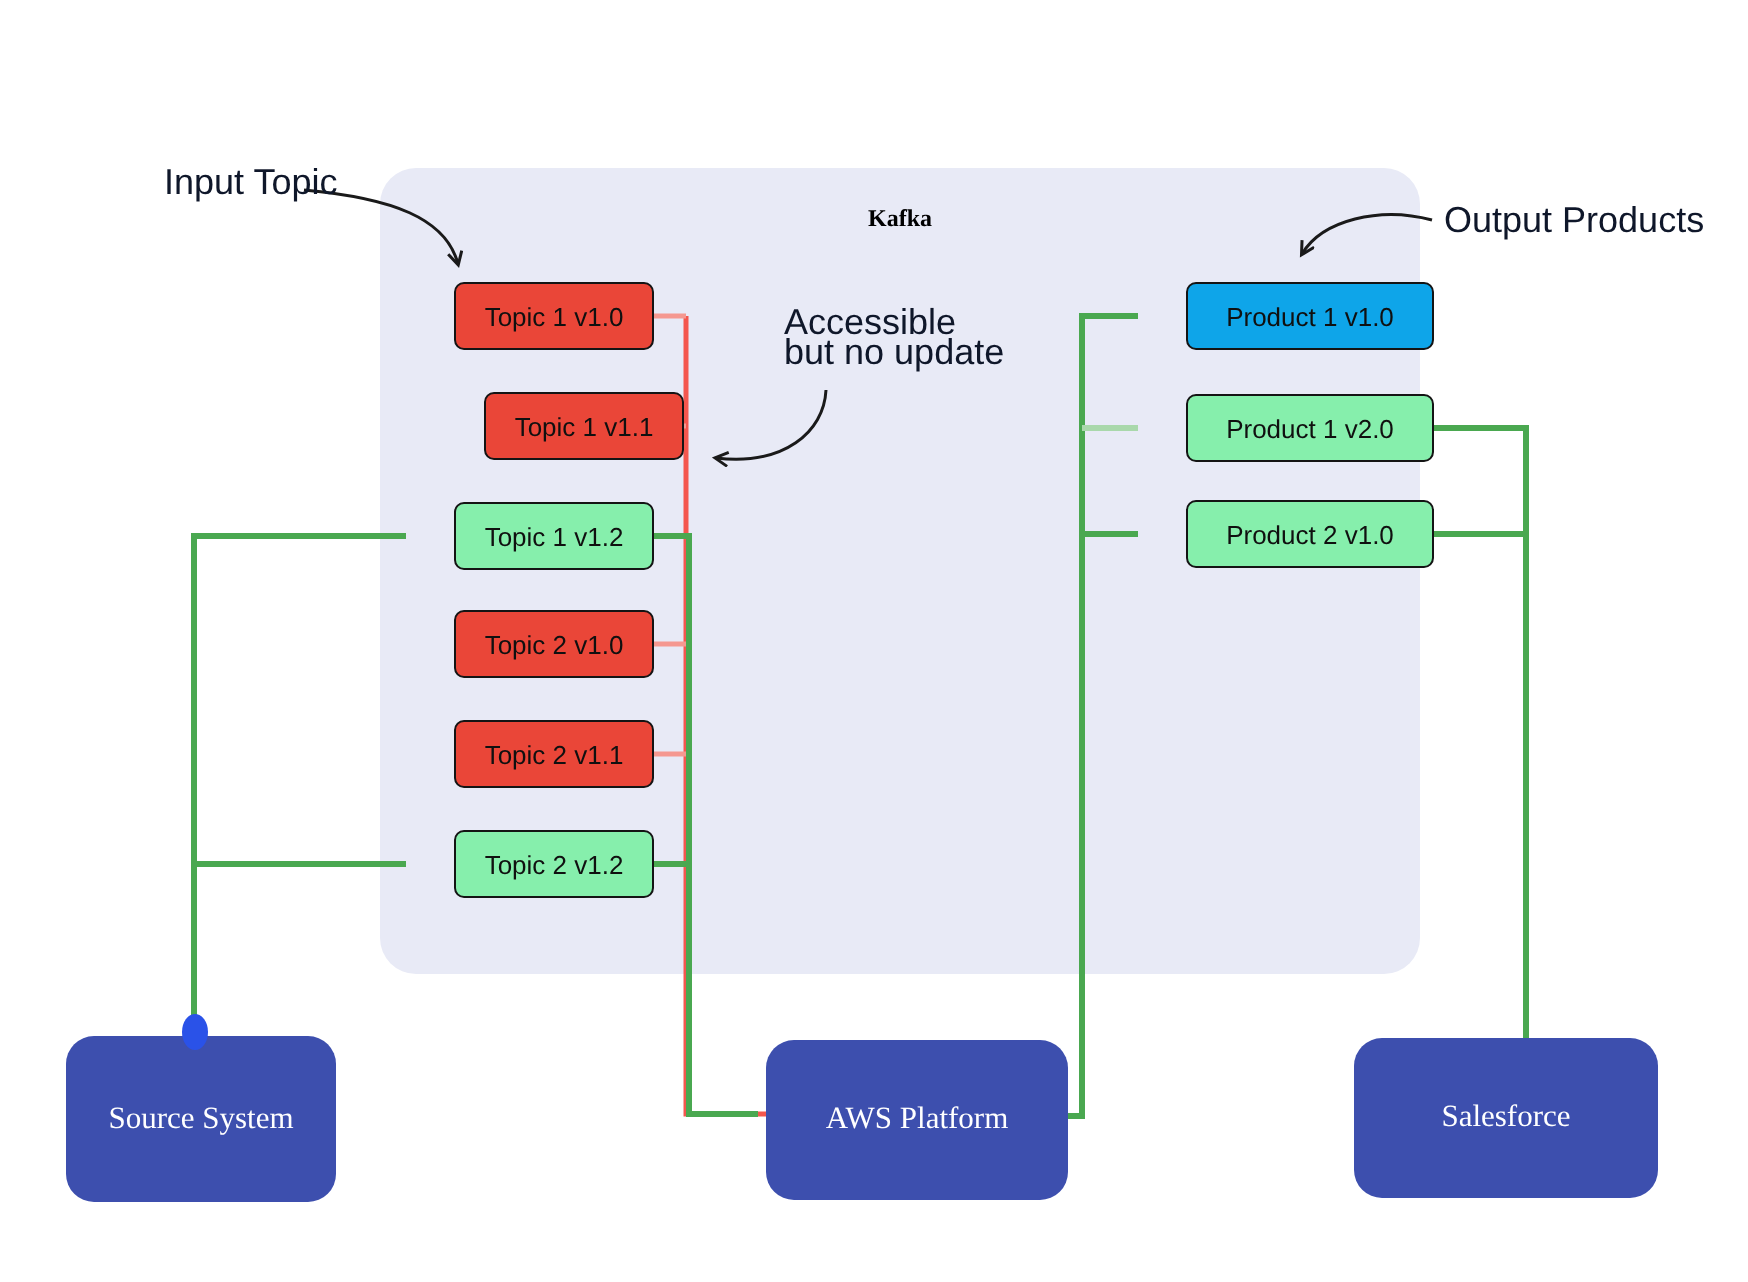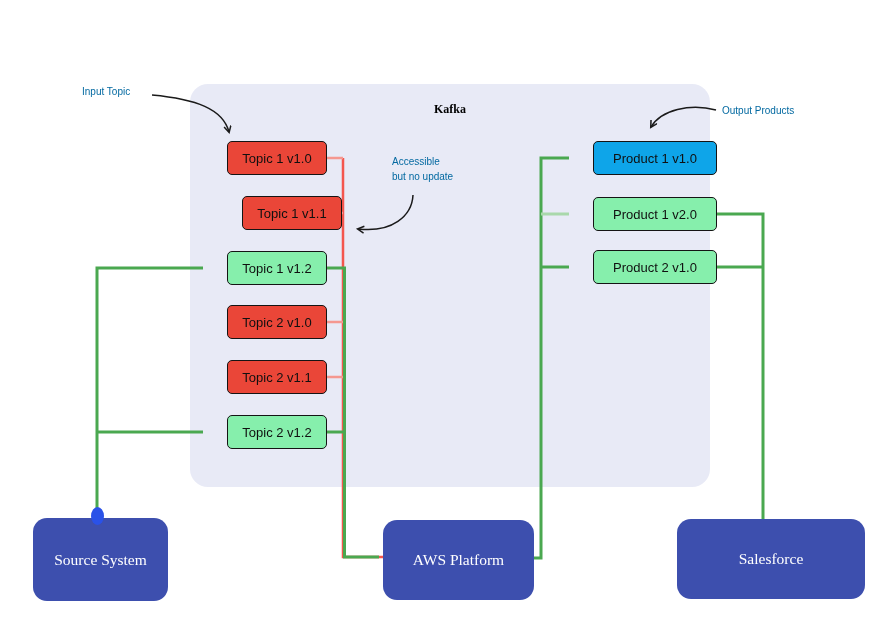--- a/index.html
+++ b/index.html
@@ -24,21 +24,21 @@
   .node.red{background:#ea4638;}
   .node.green{background:#86efac;}
   .node.yellow{background:#0ea5e9;}
   .node.product{width:124px;}
   .system{
     position:absolute;background:#3d4fae;border-radius:14px;z-index:2;
     display:flex;align-items:center;justify-content:center;
     font-family:"Liberation Serif",serif;font-size:15.5px;color:#ffffff;
   }
   .annotation{
-    position:absolute;font-size:10px;color:#0369a1;line-height:15px;z-index:2;white-space:pre-line;
+    position:absolute;font-size:18px;color:#0f172a;line-height:15px;z-index:2;white-space:pre-line;
   }
   .dot{
     position:absolute;left:91px;top:507px;width:13px;height:18px;border-radius:50%;
     background:#2a52e8;z-index:3;
   }
 </style>
 </head>
 <body>
 
 <div class="canvas">
@@ -80,21 +80,21 @@
   <div class="node red" style="left:203px;top:305px">Topic 2 v1.0</div>
   <div class="node red" style="left:203px;top:360px">Topic 2 v1.1</div>
   <div class="node green" style="left:203px;top:415px">Topic 2 v1.2</div>
 
   <div class="node product yellow" style="left:569px;top:141px">Product 1 v1.0</div>
   <div class="node product green" style="left:569px;top:197px">Product 1 v2.0</div>
   <div class="node product green" style="left:569px;top:250px">Product 2 v1.0</div>
 
   <div class="system" style="left:33px;top:518px;width:135px;height:83px">Source System</div>
   <div class="system" style="left:383px;top:520px;width:151px;height:80px">AWS Platform</div>
-  <div class="system" style="left:677px;top:519px;width:188px;height:80px">Salesforce</div>
+  <div class="system" style="left:677px;top:519px;width:152px;height:80px">Salesforce</div>
 
   <div class="dot"></div>
 
   <div class="annotation" style="left:82px;top:84px">Input Topic</div>
   <div class="annotation" style="left:392px;top:154px">Accessible
 but no update</div>
   <div class="annotation" style="left:722px;top:103px">Output Products</div>
 
 </div>
 

